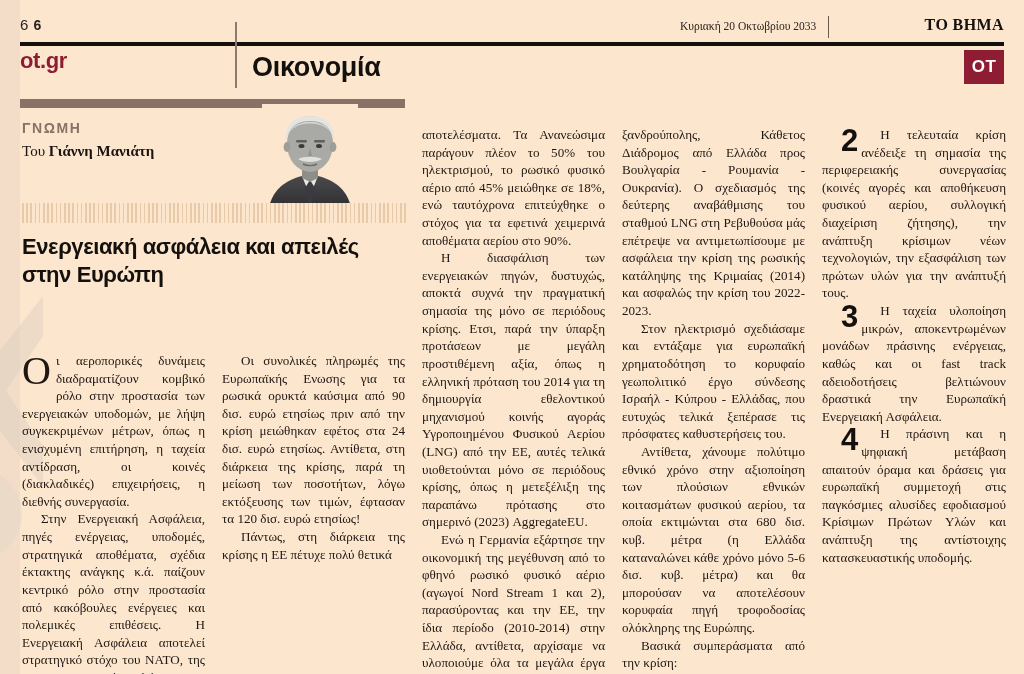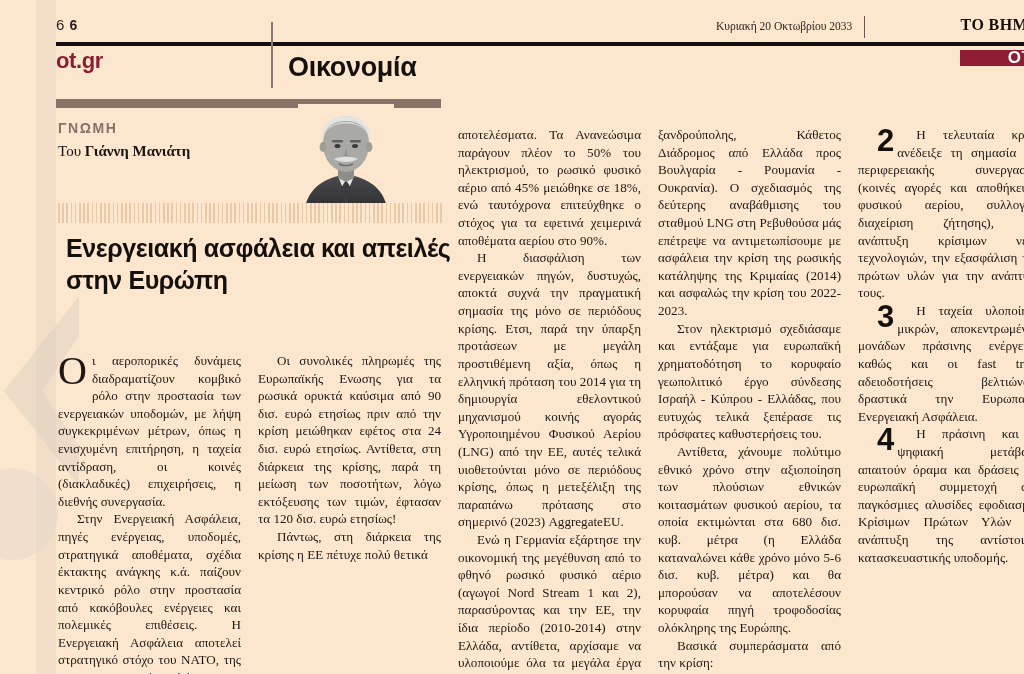--- a/index.html
+++ b/index.html
@@ -4,51 +4,51 @@
 <title>Οικονομία — ΤΟ ΒΗΜΑ</title>
 <style>
   html,body{margin:0;padding:0;}
   body{
     width:1024px;height:674px;overflow:hidden;
     background:#fce6cd;
     font-family:"Liberation Serif", serif;
     color:#1a1412;
     position:relative;
   }
-  .page{position:absolute;inset:0;background:#fce6cd;margin-left:36px;}
+  .page{position:absolute;inset:0;background:#fce6cd;}
 
   
   .left-strip{position:absolute;left:0;top:0;width:20px;height:674px;background:#f3ddc8;}
 
   
   .watermark{position:absolute;left:-52px;top:296px;width:150px;height:270px;opacity:.55;pointer-events:none;}
 
   
   .hdr{position:absolute;left:20px;top:16px;width:984px;height:58px;}
   .folio{position:absolute;left:0;top:0;font-family:"Liberation Sans",sans-serif;font-size:15px;color:#2b2320;letter-spacing:.5px;}
   .folio b{font-weight:700;font-size:14px;}
   .hdr-date{position:absolute;left:660px;top:4px;font-size:11.5px;color:#2b2320;font-family:"Liberation Serif",serif;}
   .hdr-div{position:absolute;left:808px;top:0;width:1px;height:22px;background:#6a5a52;}
   .masthead{position:absolute;right:0;top:0px;font-family:"Liberation Serif",serif;font-weight:700;font-size:16px;letter-spacing:.4px;color:#14100e;}
   .rule-thick{position:absolute;left:0;top:26px;width:984px;height:4px;background:#14100e;}
   .vdiv{position:absolute;left:215px;top:6px;width:1.5px;height:66px;background:#8a7a70;}
   .section-title{position:absolute;left:232px;top:36px;font-family:"Liberation Sans",sans-serif;font-weight:700;font-size:27px;color:#14100e;letter-spacing:-.3px;}
-  .ot-badge{position:absolute;right:0;top:34px;width:40px;height:16px;background:#8e1d34;color:#fff;
-    font-family:"Liberation Sans",sans-serif;font-weight:700;font-size:17px;display:flex;align-items:center;justify-content:center;letter-spacing:.5px;padding-left:40px;}
+  .ot-badge{position:absolute;right:0;top:34px;width:40px;height:34px;background:#8e1d34;color:#fff;
+    font-family:"Liberation Sans",sans-serif;font-weight:700;font-size:17px;display:flex;align-items:center;justify-content:center;letter-spacing:.5px;}
   .otgr{position:absolute;left:20px;top:48px;font-family:"Liberation Sans",sans-serif;font-weight:700;font-size:22px;color:#8e1d34;letter-spacing:-.4px;}
 
   
   .brownbar{position:absolute;left:20px;top:99px;width:385px;height:9px;background:#8a7168;}
   .kicker{position:absolute;left:22px;top:120px;font-family:"Liberation Sans",sans-serif;font-weight:700;font-size:14px;color:#8a7168;letter-spacing:1.6px;}
   .byline{position:absolute;left:22px;top:143px;font-size:15px;color:#1a1412;}
   .byline b{font-weight:700;}
   .stripes{position:absolute;left:22px;top:203px;width:385px;height:20px;
     background:repeating-linear-gradient(90deg,#e8c9a8 0px,#e8c9a8 1.6px,#fce6cd 1.6px,#fce6cd 4.2px);}
-  .headline{position:absolute;left:30px;top:233px;width:390px;
-    font-family:"Liberation Sans",sans-serif;font-weight:700;font-size:25px;line-height:1.26;color:#14100e;letter-spacing:-.4px;}
+  .headline{position:absolute;left:22px;top:233px;width:390px;
+    font-family:"Liberation Sans",sans-serif;font-weight:700;font-size:22px;line-height:1.26;color:#14100e;letter-spacing:-.4px;}
 
   .portrait{position:absolute;left:262px;top:104px;width:96px;height:110px;overflow:hidden;}
 
   
   .cols{position:absolute;left:22px;top:352px;width:984px;}
   .col{position:absolute;width:183px;top:0;
     font-size:13.1px;line-height:1.345;text-align:justify;color:#1e1713;
     font-family:"Liberation Serif",serif;}
   .col.c1{left:0;}
   .col.c2{left:200px;}

